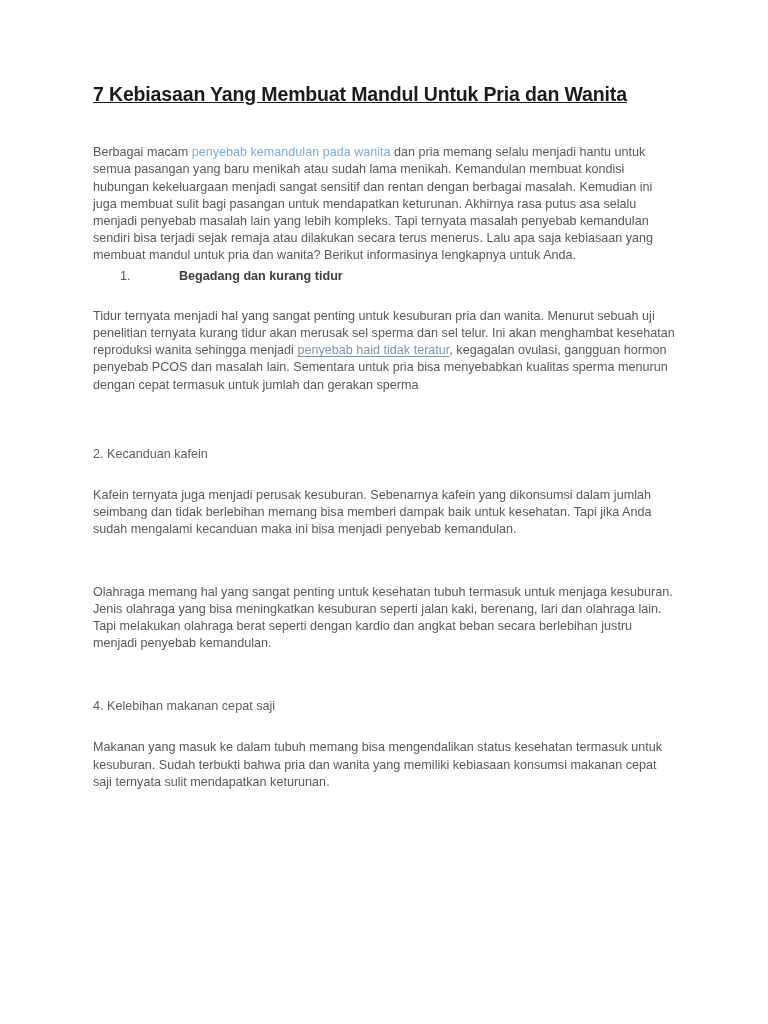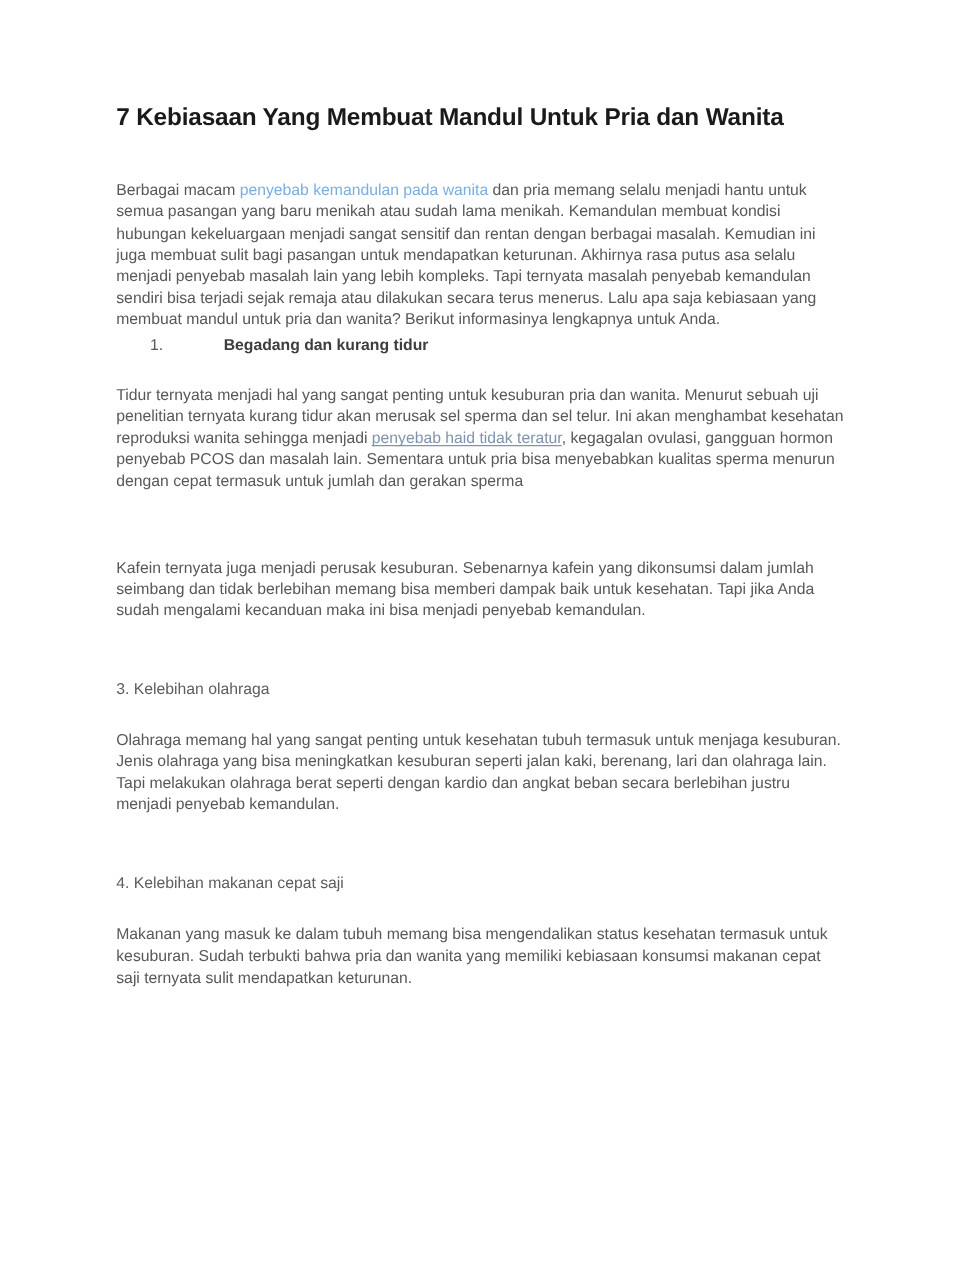--- a/index.html
+++ b/index.html
@@ -31,20 +31,21 @@
     width: 584px;
   }
 
   .doc-title {
     font-size: 19.5px;
     font-weight: bold;
     color: #1a1a1a;
     letter-spacing: -0.15px;
     line-height: 1.25;
     margin: 0 0 38px 0;
+    text-decoration: underline;
   }
 
   .para {
     font-size: 12.6px;
     line-height: 17.1px;
     color: #58585a;
     margin: 0;
     text-align: left;
   }
 
@@ -120,25 +121,25 @@
 
     <div class="numbered-heading">
       <span class="num">1.</span>
       <span class="txt">Begadang dan kurang tidur</span>
     </div>
 
     <p class="para"><span>Tidur ternyata menjadi hal yang sangat penting untuk kesuburan pria dan wanita. Menurut sebuah uji penelitian ternyata kurang tidur akan merusak sel sperma dan sel telur. Ini akan menghambat kesehatan reproduksi wanita sehingga menjadi </span><a class="link-underline" href="#">penyebab haid tidak teratur</a><span>, kegagalan ovulasi, gangguan hormon penyebab PCOS dan masalah lain. Sementara untuk pria bisa menyebabkan kualitas sperma menurun dengan cepat termasuk untuk jumlah dan gerakan sperma</span></p>
 
     <div class="gap-lg"></div>
 
+    <div class="sec-heading">2. Kecanduan kafein</div>
     <p class="para">Kafein ternyata juga menjadi perusak kesuburan. Sebenarnya kafein yang dikonsumsi dalam jumlah seimbang dan tidak berlebihan memang bisa memberi dampak baik untuk kesehatan. Tapi jika Anda sudah mengalami kecanduan maka ini bisa menjadi penyebab kemandulan.</p>
 
     <div class="gap-md"></div>
 
-    <div class="sec-heading">3. Kelebihan olahraga</div>
     <p class="para">Olahraga memang hal yang sangat penting untuk kesehatan tubuh termasuk untuk menjaga kesuburan. Jenis olahraga yang bisa meningkatkan kesuburan seperti jalan kaki, berenang, lari dan olahraga lain. Tapi melakukan olahraga berat seperti dengan kardio dan angkat beban secara berlebihan justru menjadi penyebab kemandulan.</p>
 
     <div class="gap-md"></div>
 
     <div class="sec-heading">4. Kelebihan makanan cepat saji</div>
     <p class="para">Makanan yang masuk ke dalam tubuh memang bisa mengendalikan status kesehatan termasuk untuk kesuburan. Sudah terbukti bahwa pria dan wanita yang memiliki kebiasaan konsumsi makanan cepat saji ternyata sulit mendapatkan keturunan.</p>
 
     <div class="gap-sm"></div>
 
 

